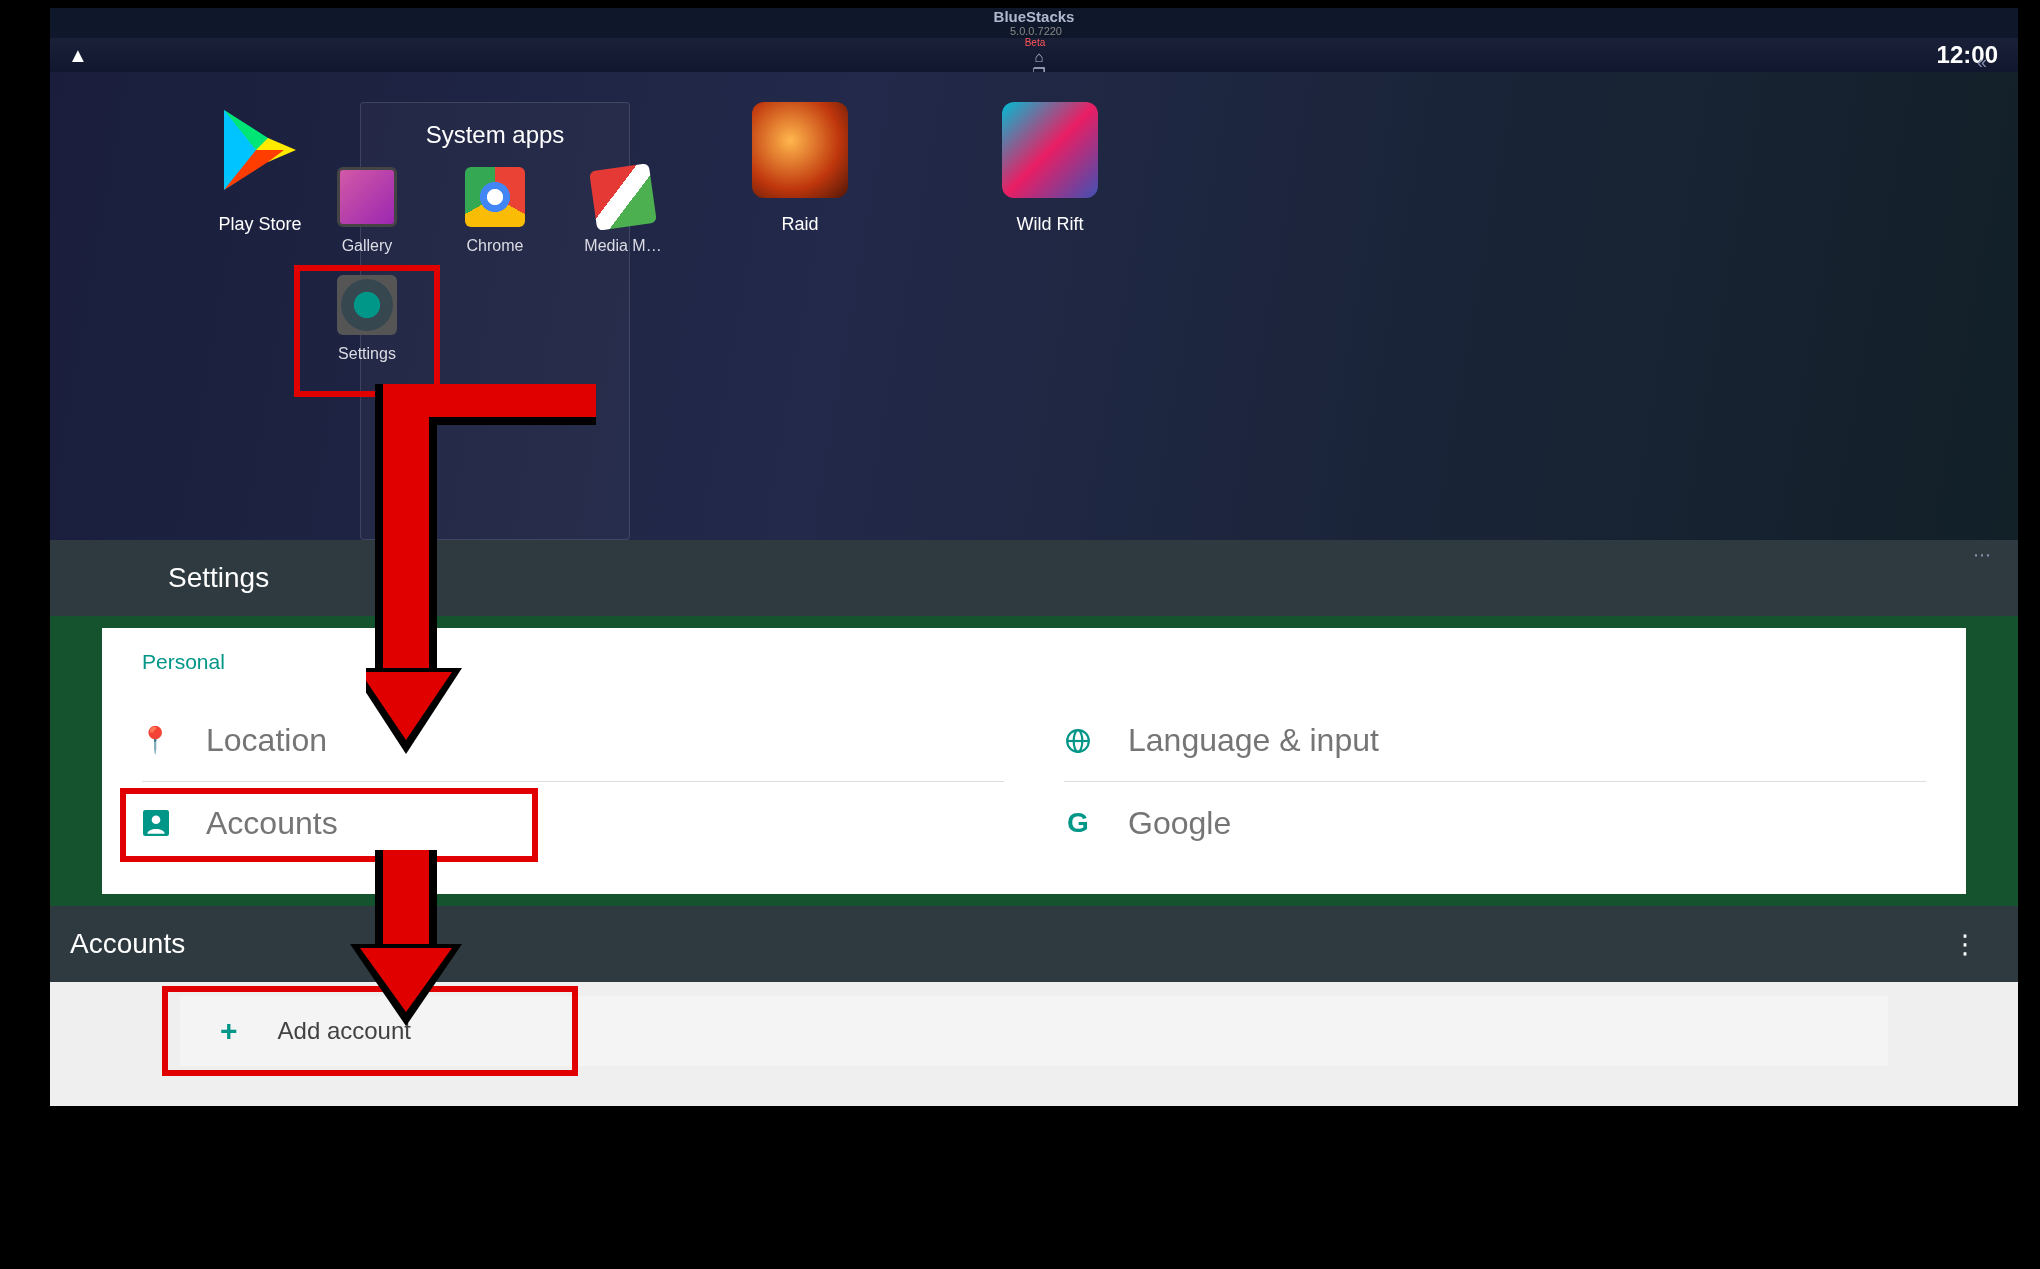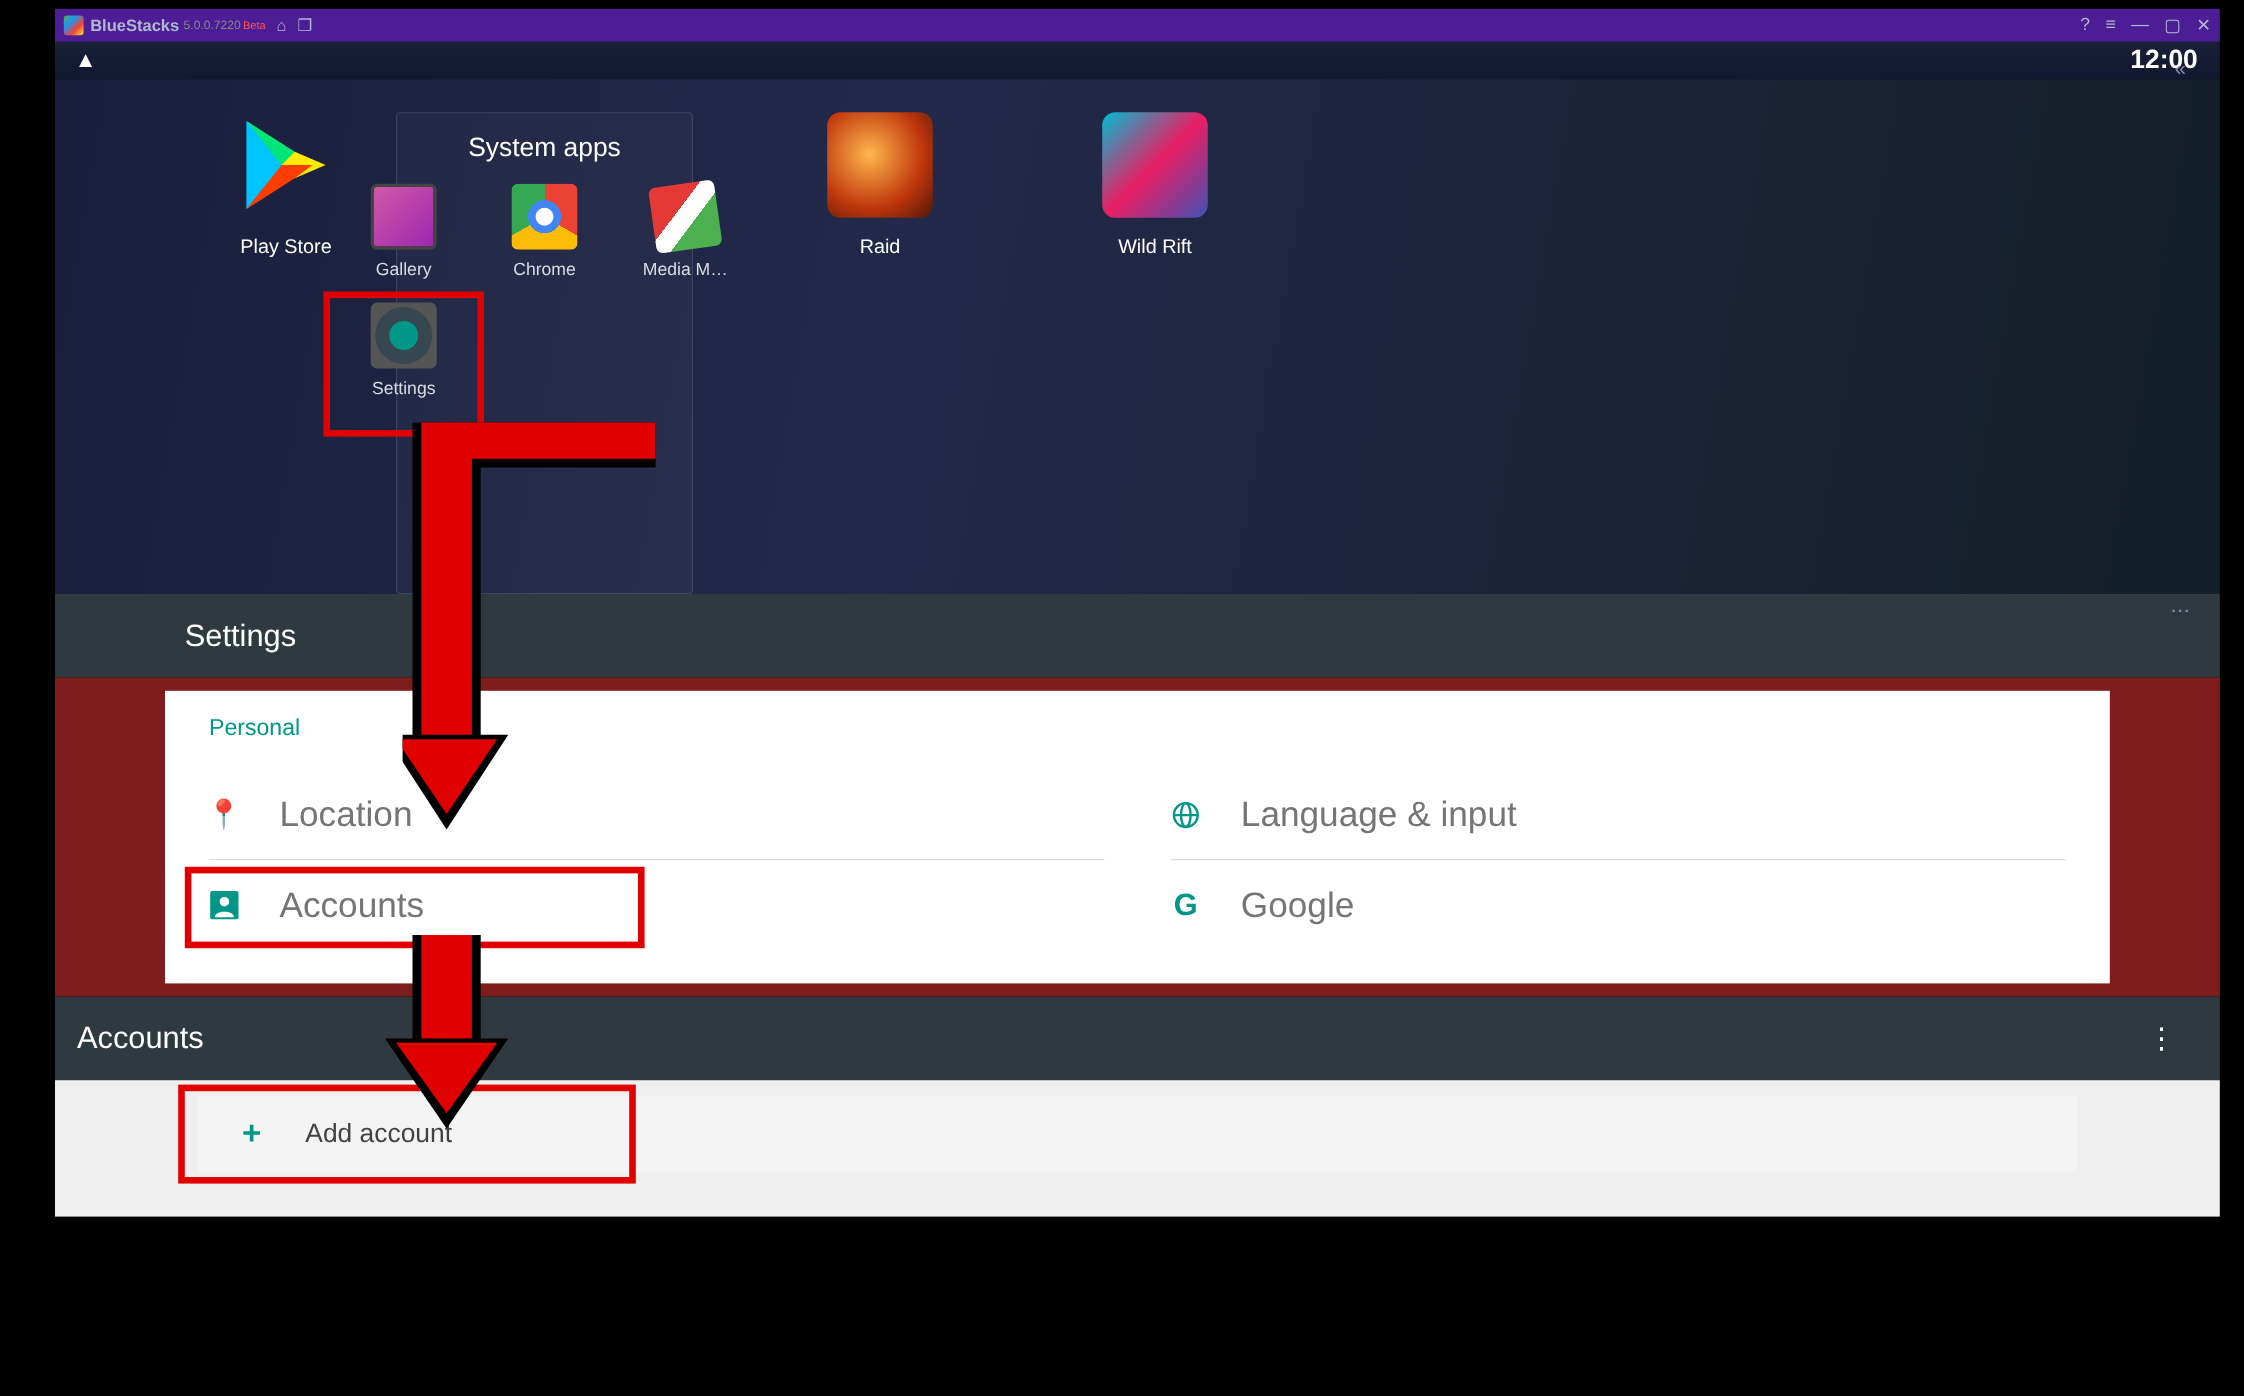--- a/index.html
+++ b/index.html
@@ -2,21 +2,21 @@
 <html><head>
 <meta charset="utf-8">
 <style>
 * { margin: 0; padding: 0; box-sizing: border-box; font-family: Arial, sans-serif; }
 body { background: #000; width: 2040px; height: 1269px; position: relative; overflow: hidden; }
 
 
 .frame { position: absolute; top: 8px; left: 50px; right: 22px; bottom: 152px; }
 
 
-.titlebar { height: 30px; background: #4c1d95; display: flex; align-items: center; padding: 0 8px; color: #b0b8d0; font-size: 15px; }
+.titlebar { height: 30px; background: #0f172a; display: flex; align-items: center; padding: 0 8px; color: #b0b8d0; font-size: 15px; flex-direction: column; }
 .titlebar .logo { width: 18px; height: 18px; margin-right: 6px; background: linear-gradient(135deg,#4caf50,#2196f3,#f44336,#ffeb3b); border-radius: 3px; }
 .titlebar .appname { font-weight: bold; }
 .titlebar .ver { font-size: 11px; margin-left: 4px; color: #888; }
 .titlebar .beta { font-size: 10px; color: #ff5555; margin-left: 2px; }
 .titlebar .tb-icon { margin-left: 10px; cursor: pointer; }
 .titlebar .spacer { flex: 1; }
 .titlebar .tb-right { display: flex; gap: 14px; align-items: center; }
 .titlebar .tb-right span { cursor: pointer; font-size: 16px; }
 
 
@@ -47,21 +47,21 @@
 .settings-icon { background: radial-gradient(circle, #009688 30%, #37474f 32%, #37474f 60%, #555 62%); border-radius: 50%; position: relative; }
 .settings-highlight { position: absolute; top: -10px; left: -14px; right: -14px; bottom: -34px; border: 6px solid #e00000; }
 
 .raid-icon { background: radial-gradient(circle at 40% 40%, #ffb74d, #bf360c 60%, #4e1608); }
 .wild-icon { background: linear-gradient(135deg, #00bcd4, #e91e63 50%, #3f51b5); }
 
 
 .settings-bar { height: 76px; background: #2e3a40; display: flex; align-items: center; padding-left: 118px; color: #fff; font-size: 28px; }
 
 
-.settings-panel-wrap { background: #7f1d1d; padding: 12px 100px; }
+.settings-panel-wrap { background: #14532d; padding: 12px 52px; }
 .settings-panel { background: #fff; padding: 22px 40px 30px 40px; }
 .section-label { color: #009688; font-size: 21px; margin-bottom: 26px; }
 .settings-row { display: flex; gap: 60px; }
 .settings-col { flex: 1; }
 .settings-item { display: flex; align-items: center; height: 82px; border-bottom: 1px solid #ddd; cursor: pointer; position: relative; }
 .settings-item:last-child { border-bottom: none; }
 .settings-item .sicon2 { width: 28px; height: 28px; margin-right: 36px; color: #009688; font-size: 26px; display: flex; align-items: center; justify-content: center; }
 .settings-item .slabel { color: #757575; font-size: 32px; }
 .accounts-highlight { position: absolute; top: 6px; left: -22px; width: 418px; height: 74px; border: 6px solid #e00000; }
 

